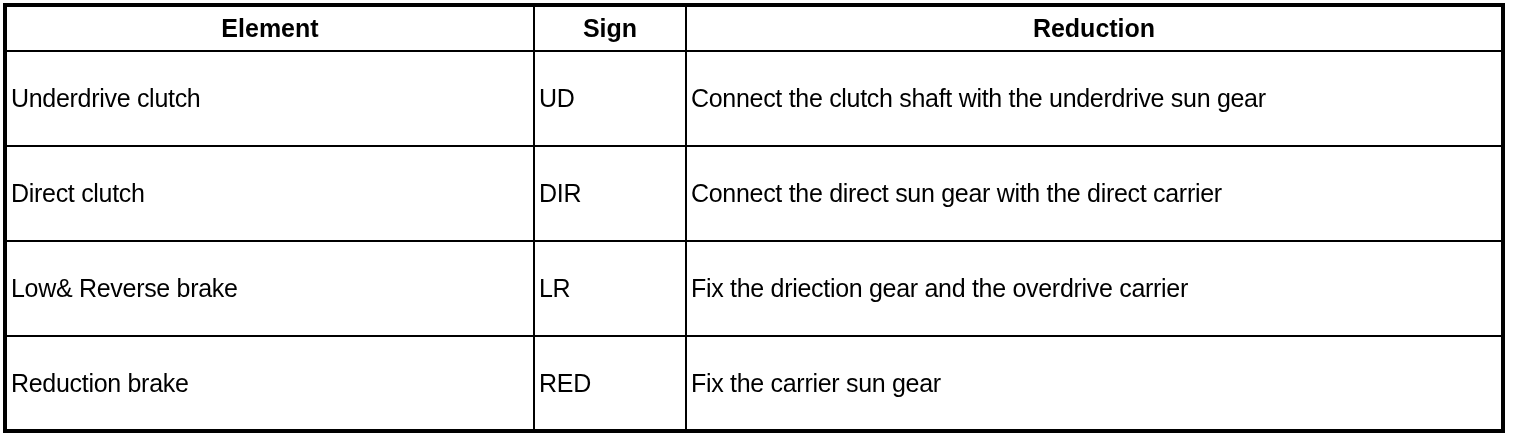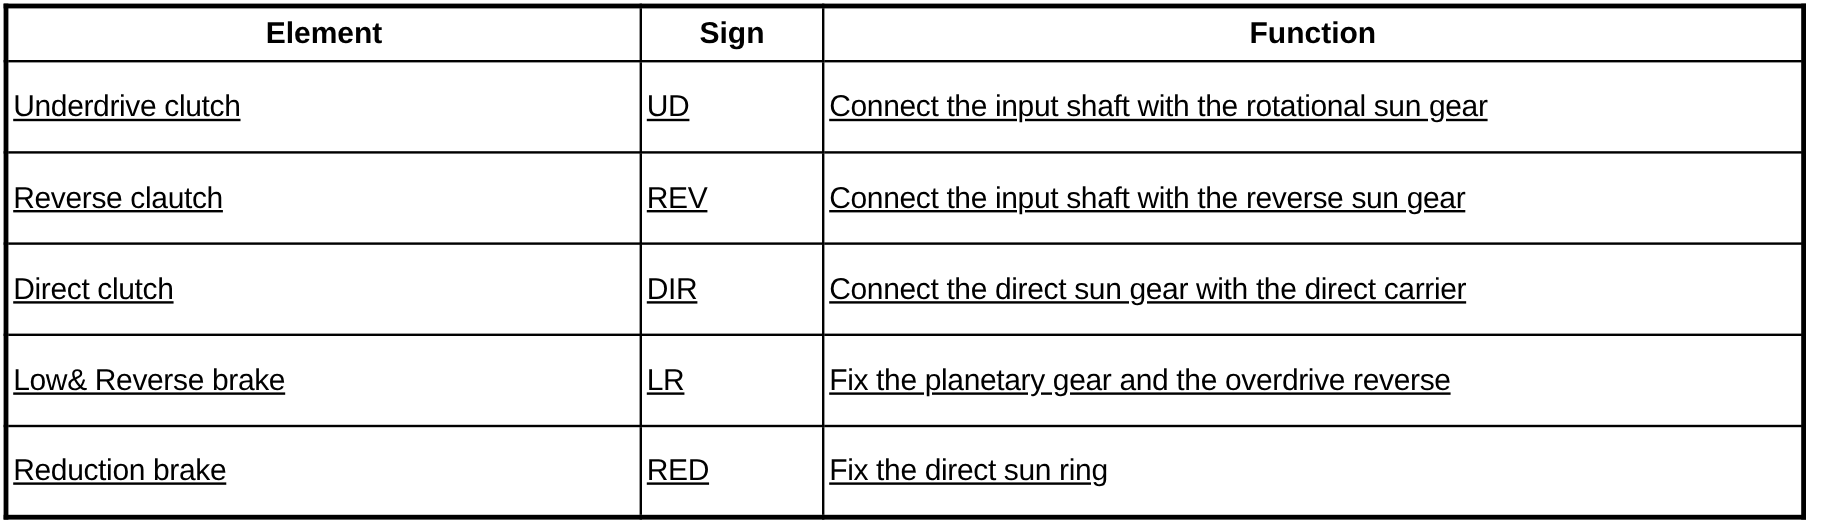--- a/index.html
+++ b/index.html
@@ -54,21 +54,21 @@
   }
 
   table.spec-table thead th {
     font-weight: bold;
     text-align: center;
     padding-left: 0;
     height: 43px;
     letter-spacing: 0px;
   }
 
-  table.spec-table tbody tr { height: 42px; text-decoration: underline; }
+  table.spec-table tbody tr { height: 42px; }
 
   td.cell-sign {
     text-align: left;
     padding-left: 0;
   }
 
   td.cell-element,
   td.cell-function {
     text-align: left;
   }
@@ -80,44 +80,39 @@
   <table class="spec-table">
     <colgroup>
       <col class="col-element">
       <col class="col-sign">
       <col class="col-func">
     </colgroup>
     <thead>
       <tr>
         <th>Element</th>
         <th>Sign</th>
-        <th>Function</th>
+        <th>Reduction</th>
       </tr>
     </thead>
     <tbody>
       <tr>
         <td class="cell-element">Underdrive clutch</td>
         <td class="cell-sign">UD</td>
-        <td class="cell-function">Connect the input shaft with the rotational sun gear</td>
-      </tr>
-      <tr>
-        <td class="cell-element">Reverse clautch</td>
-        <td class="cell-sign">REV</td>
-        <td class="cell-function">Connect the input shaft with the reverse sun gear</td>
+        <td class="cell-function">Connect the clutch shaft with the underdrive sun gear</td>
       </tr>
       <tr>
         <td class="cell-element">Direct clutch</td>
         <td class="cell-sign">DIR</td>
         <td class="cell-function">Connect the direct sun gear with the direct carrier</td>
       </tr>
       <tr>
         <td class="cell-element">Low&amp; Reverse brake</td>
         <td class="cell-sign">LR</td>
-        <td class="cell-function">Fix the planetary gear and the overdrive reverse</td>
+        <td class="cell-function">Fix the driection gear and the overdrive carrier</td>
       </tr>
       <tr>
         <td class="cell-element">Reduction brake</td>
         <td class="cell-sign">RED</td>
-        <td class="cell-function">Fix the direct sun ring</td>
+        <td class="cell-function">Fix the carrier sun gear</td>
       </tr>
     </tbody>
   </table>
 </div>
 
 </body></html>

